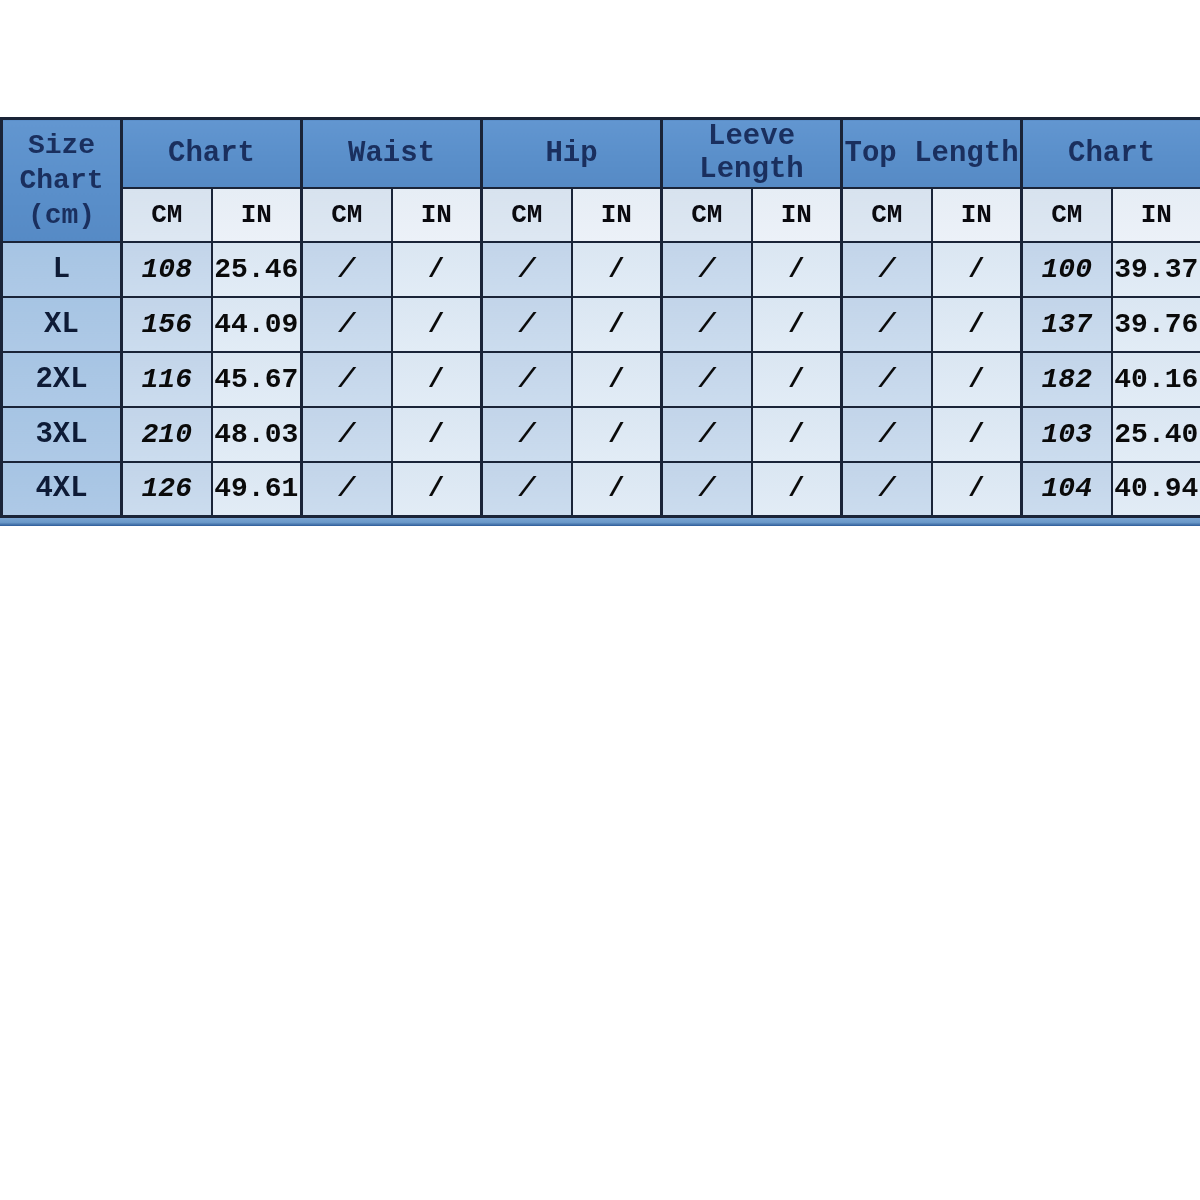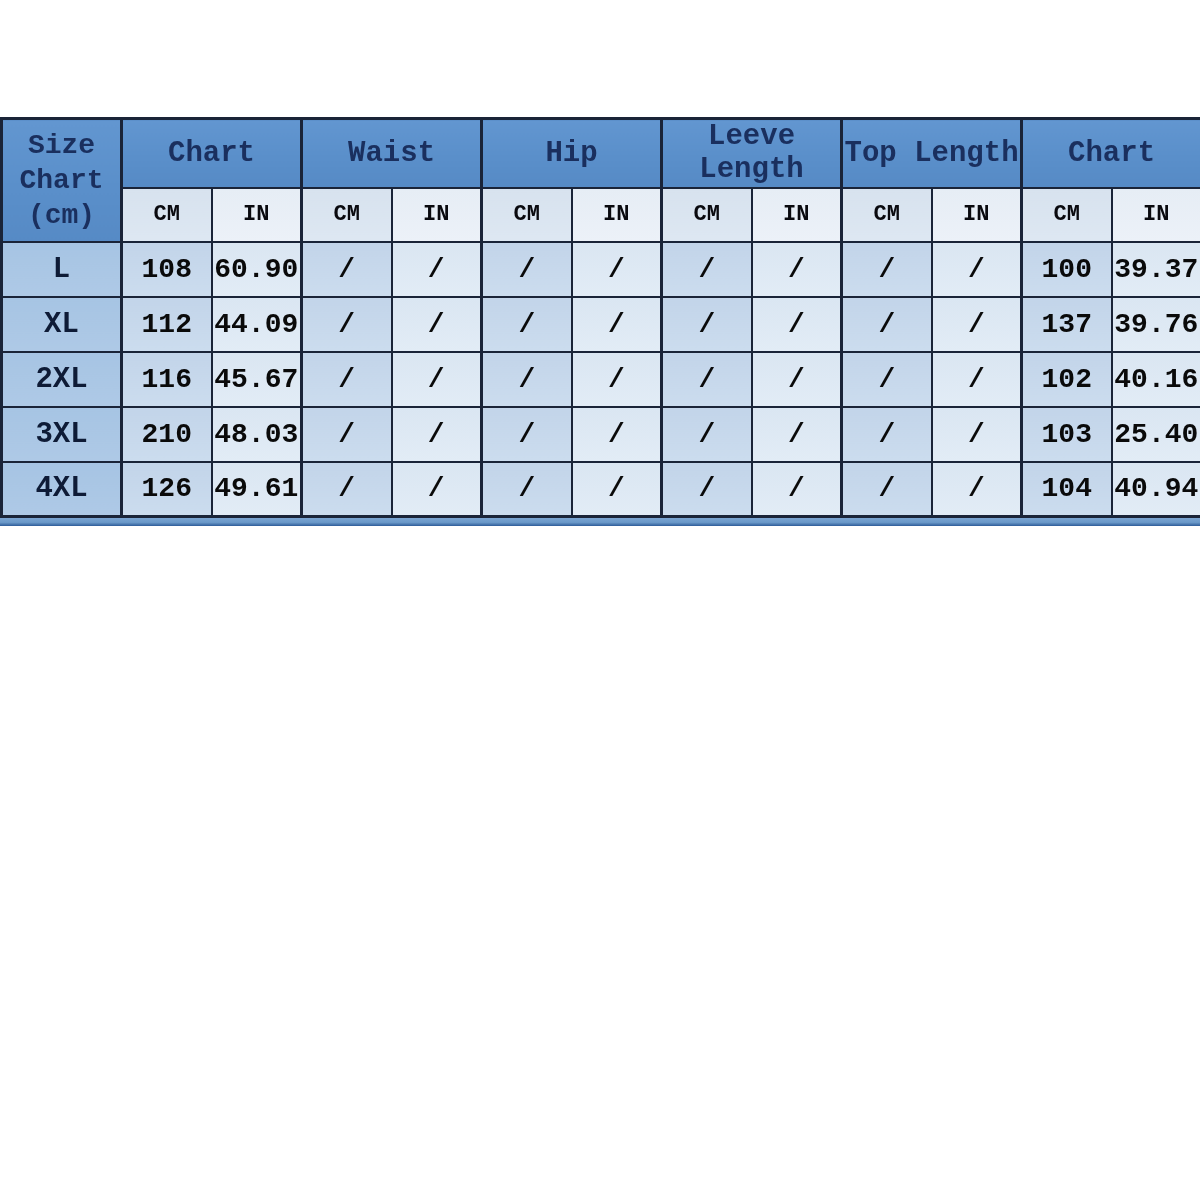--- a/index.html
+++ b/index.html
@@ -21,28 +21,28 @@
   tr.r-units{height:54px;}
   tr.r-data{height:55px;}
   .corner{
     background:linear-gradient(180deg,#6296d0 0%,#5a8fca 55%,#568ac5 100%);
     color:#1a2f5e;font-size:28px;line-height:1.25;
   }
   .grp{
     background:linear-gradient(180deg,#6296d0 0%,#5a8fca 55%,#568ac5 100%);
     color:#1a2f5e;font-size:29px;line-height:1.15;
   }
-  .u{font-size:22px;color:#0a0a0f;}
+  .u{font-size:26px;color:#0a0a0f;}
   .u.cm{background:linear-gradient(180deg,#d7e2ee 0%,#dde7f2 100%);}
   .u.in{background:linear-gradient(180deg,#e6edf5 0%,#ecf1f8 100%);}
   th.size{
     background:linear-gradient(180deg,#a6c4e3 0%,#aec9e6 100%);
     color:#0e1b36;font-size:29px;
   }
-  td.cm{background:linear-gradient(180deg,#c2d4e9 0%,#cbdcee 100%);}
+  td.cm{background:linear-gradient(180deg,#c2d4e9 0%,#cbdcee 100%);font-style:italic;}
   td.in{background:linear-gradient(180deg,#dae6f2 0%,#e2ecf6 100%);}
   td{font-size:28px;color:#0a0a0a;}
   .bottom-bar{
     width:1200px;height:8px;
     background:linear-gradient(180deg,#7aa4d1 0%,#6a99c9 55%,#2e5c99 100%);
   }
 </style>
 </head>
 <body>
 
@@ -90,35 +90,35 @@
           <th class="u cm gl">CM</th>
           <th class="u in">IN</th>
           <th class="u cm gl">CM</th>
           <th class="u in">IN</th>
         </tr>
       </thead>
       <tbody>
         <tr class="r-data">
           <th class="size">L</th>
           <td class="cm gl">108</td>
-          <td class="in">60.90</td>
+          <td class="in">25.46</td>
           <td class="cm gl">/</td>
           <td class="in">/</td>
           <td class="cm gl">/</td>
           <td class="in">/</td>
           <td class="cm gl">/</td>
           <td class="in">/</td>
           <td class="cm gl">/</td>
           <td class="in">/</td>
           <td class="cm gl">100</td>
           <td class="in">39.37</td>
         </tr>
         <tr class="r-data">
           <th class="size">XL</th>
-          <td class="cm gl">112</td>
+          <td class="cm gl">156</td>
           <td class="in">44.09</td>
           <td class="cm gl">/</td>
           <td class="in">/</td>
           <td class="cm gl">/</td>
           <td class="in">/</td>
           <td class="cm gl">/</td>
           <td class="in">/</td>
           <td class="cm gl">/</td>
           <td class="in">/</td>
           <td class="cm gl">137</td>
@@ -129,21 +129,21 @@
           <td class="cm gl">116</td>
           <td class="in">45.67</td>
           <td class="cm gl">/</td>
           <td class="in">/</td>
           <td class="cm gl">/</td>
           <td class="in">/</td>
           <td class="cm gl">/</td>
           <td class="in">/</td>
           <td class="cm gl">/</td>
           <td class="in">/</td>
-          <td class="cm gl">102</td>
+          <td class="cm gl">182</td>
           <td class="in">40.16</td>
         </tr>
         <tr class="r-data">
           <th class="size">3XL</th>
           <td class="cm gl">210</td>
           <td class="in">48.03</td>
           <td class="cm gl">/</td>
           <td class="in">/</td>
           <td class="cm gl">/</td>
           <td class="in">/</td>

